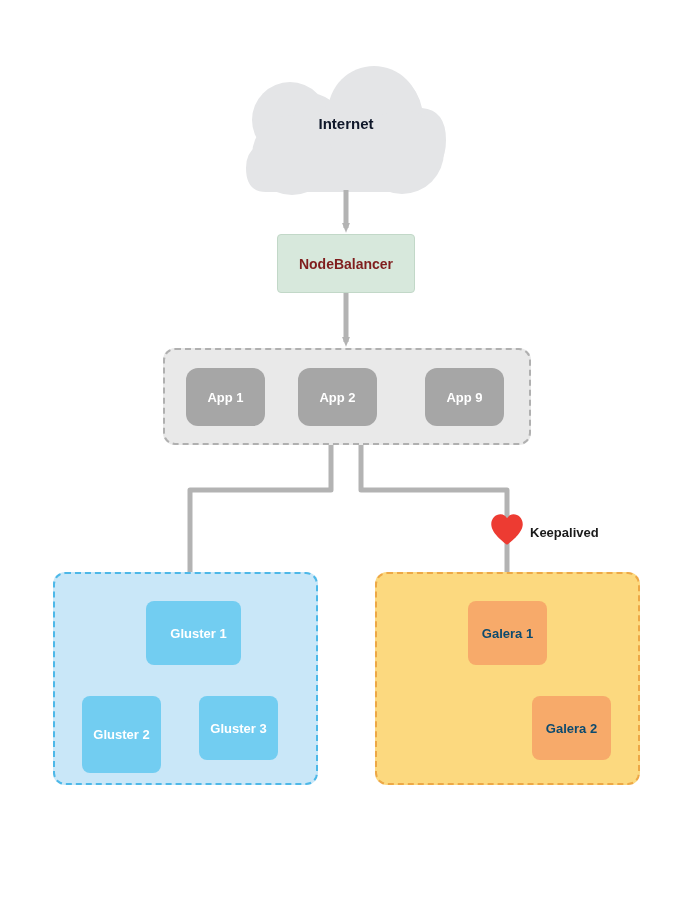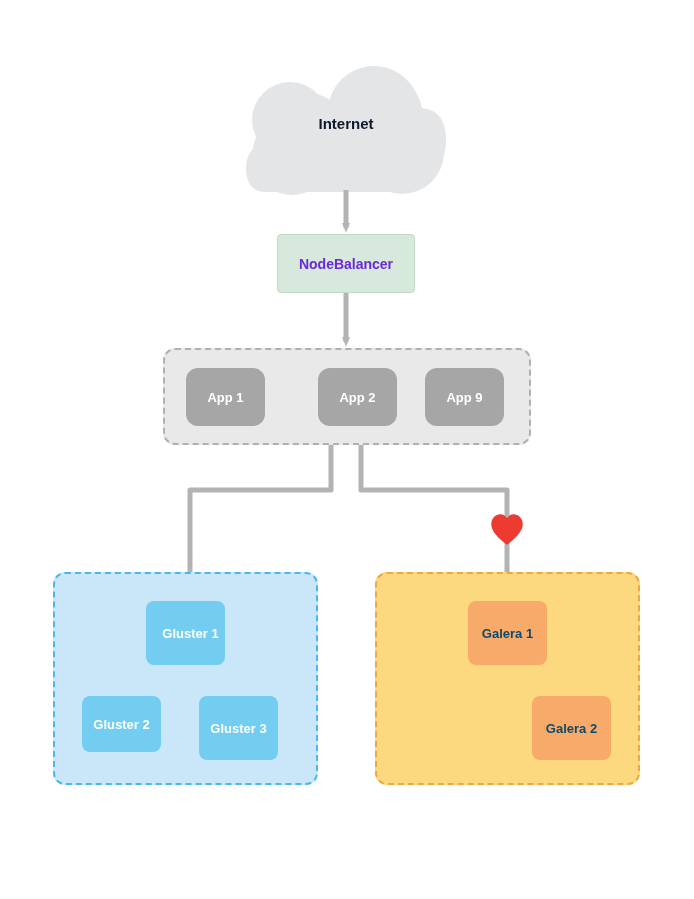--- a/index.html
+++ b/index.html
@@ -51,21 +51,21 @@
   #nodebalancer-node {
     left: 277px;
     top: 234px;
     width: 138px;
     height: 59px;
     background: #d7e8dc;
     border: 1px solid #c2d8c8;
     border-radius: 4px;
     font-size: 14px;
     font-weight: bold;
-    color: #6d28d9;
+    color: #7f1d1d;
     z-index: 5;
   }
 
   
   #app-tier-container {
     left: 163px;
     top: 348px;
     width: 368px;
     height: 97px;
     background: #e9e9e9;
@@ -78,21 +78,21 @@
     width: 79px;
     height: 58px;
     background: #a6a6a6;
     border-radius: 12px;
     font-size: 13px;
     font-weight: bold;
     color: #ffffff;
     z-index: 6;
   }
   #app-node-1 { left: 186px; }
-  #app-node-2 { left: 318px; text-align: right; }
+  #app-node-2 { left: 298px; text-align: right; }
   #app-node-3 { left: 425px; }
 
   
   #gluster-container {
     left: 53px;
     top: 572px;
     width: 265px;
     height: 213px;
     background: #c9e7f8;
     border: 2px dashed #4db8e8;
@@ -100,22 +100,22 @@
     z-index: 3;
   }
   .gluster-node {
     background: #72cdf1;
     border-radius: 8px;
     font-size: 13px;
     font-weight: bold;
     color: #ffffff;
     z-index: 6;
   }
-  #gluster-node-1 { left: 146px; top: 601px; width: 79px; height: 64px; padding-left: 10px; }
-  #gluster-node-2 { left: 82px;  top: 696px; width: 79px; height: 56px; }
+  #gluster-node-1 { left: 146px; top: 601px; width: 95px; height: 64px; padding-left: 10px; }
+  #gluster-node-2 { left: 82px;  top: 696px; width: 79px; height: 77px; }
   #gluster-node-3 { left: 199px; top: 696px; width: 79px; height: 64px; }
 
   
   #galera-container {
     left: 375px;
     top: 572px;
     width: 265px;
     height: 213px;
     background: #fcd97f;
     border: 2px dashed #eda846;
@@ -214,20 +214,21 @@
   <div class="node" id="nodebalancer-node">NodeBalancer</div>
 
   <div class="node" id="app-tier-container"></div>
   <div class="node app-node" id="app-node-1">App 1</div>
   <div class="node app-node" id="app-node-2">App 2</div>
   <div class="node app-node" id="app-node-3">App 9</div>
 
   <svg id="keepalived-heart-icon" viewBox="0 0 32 32">
     <path d="M16 29 C 16 29 2 19.6 2 10.8 C 2 5.6 5.9 2 10.2 2 C 13 2 15 3.6 16 5.6 C 17 3.6 19 2 21.8 2 C 26.1 2 30 5.6 30 10.8 C 30 19.6 16 29 16 29 Z" fill="#ed3b32"></path>
   </svg>
+  <div class="node" id="keepalived-label">Keepalived</div>
 
   <div class="node" id="gluster-container"></div>
   <div class="node gluster-node" id="gluster-node-1">Gluster 1</div>
   <div class="node gluster-node" id="gluster-node-2">Gluster 2</div>
   <div class="node gluster-node" id="gluster-node-3">Gluster 3</div>
 
   <div class="node" id="galera-container"></div>
   <div class="node galera-node" id="galera-node-1">Galera 1</div>
   <div class="node galera-node" id="galera-node-3">Galera 2</div>
 

